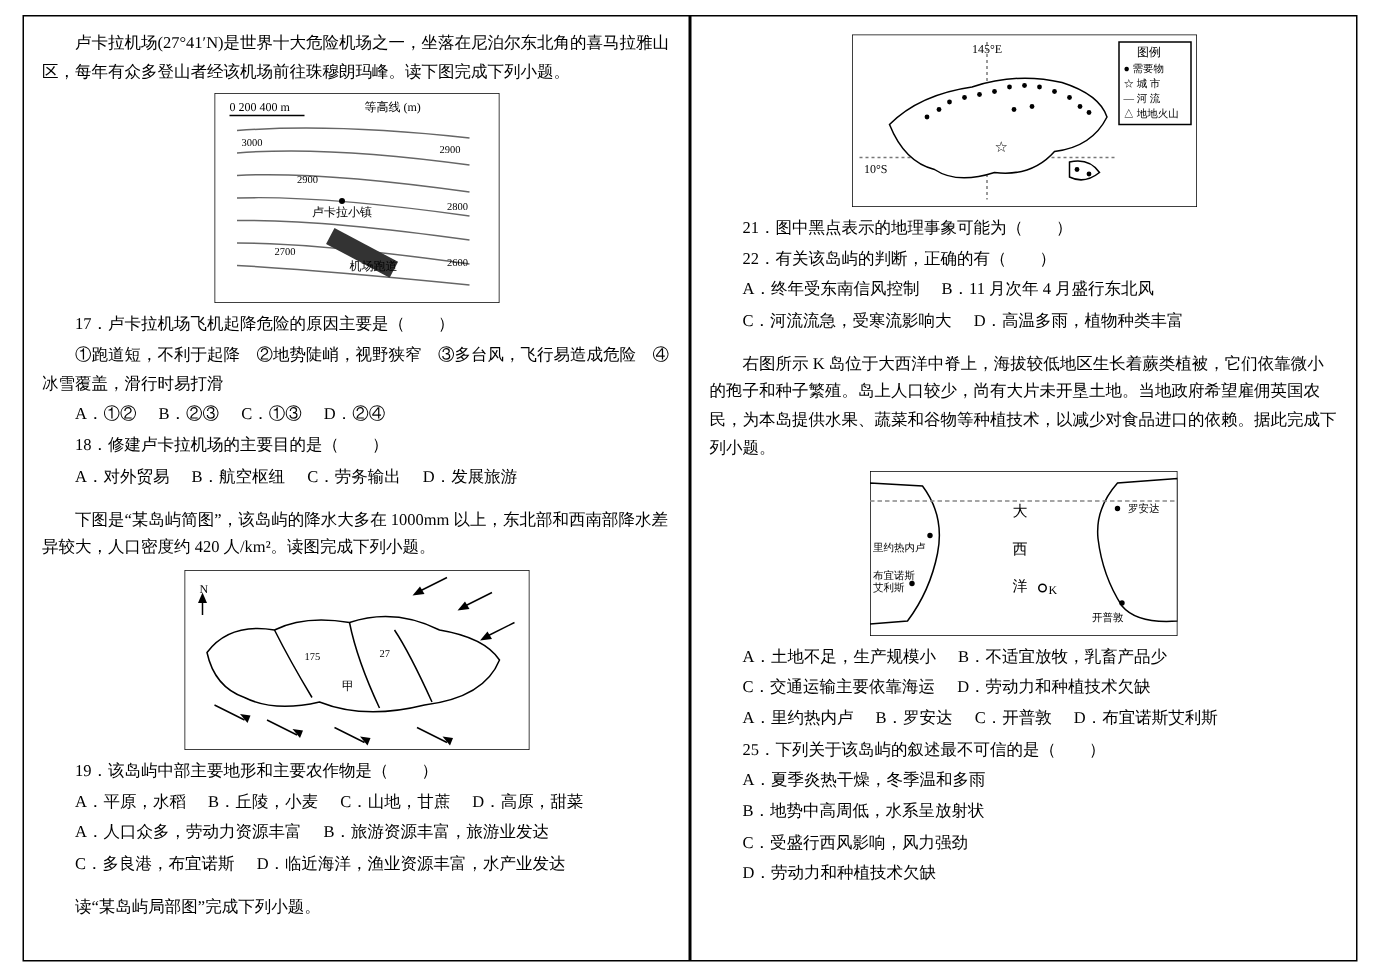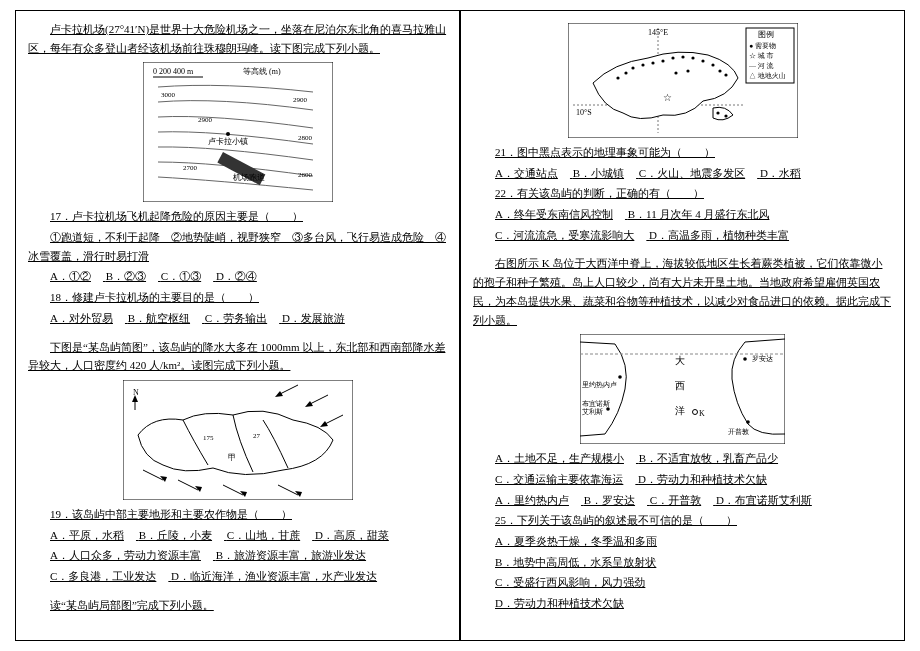--- a/index.html
+++ b/index.html
@@ -13,21 +13,20 @@
       height: 651px;
       overflow: hidden;
     }
     .page {
       display: flex;
       flex-direction: row;
       width: 100%;
       height: 100%;
       padding: 10px 15px;
       gap: 0;
-      text-decoration: underline;
     }
     .col {
       flex: 1;
       border: 1px solid #000;
       padding: 8px 12px;
       overflow: hidden;
       position: relative;
     }
     .col-left, .col-right { display: flex; flex-direction: column; }
     .para { text-indent: 2em; margin: 1px 0; }
@@ -134,21 +133,21 @@
       <span>A．平原，水稻</span>
       <span>B．丘陵，小麦</span>
       <span>C．山地，甘蔗</span>
       <span>D．高原，甜菜</span>
     </p>
     <p class="opts">
       <span>A．人口众多，劳动力资源丰富</span>
       <span>B．旅游资源丰富，旅游业发达</span>
     </p>
     <p class="opts">
-      <span>C．多良港，工业发达</span>
+      <span>C．多良港，布宜诺斯</span>
       <span>D．临近海洋，渔业资源丰富，水产业发达</span>
     </p>
 
     <div class="spacer"></div>
     <p class="para">读“某岛屿局部图”完成下列小题。</p>
   </div>
 
   <div class="col col-right">
     <div class="figure">
       <svg width="230" height="115" viewBox="0 0 230 115">
@@ -187,26 +186,20 @@
         <rect x="178" y="5" width="48" height="55" fill="#fff" stroke="#000"></rect>
         <text x="190" y="14" font-size="8">图例</text>
         <text x="181" y="25" font-size="7">● 需要物</text>
         <text x="181" y="35" font-size="7">☆ 城 市</text>
         <text x="181" y="45" font-size="7">— 河 流</text>
         <text x="181" y="55" font-size="7">△ 地地火山</text>
       </svg>
     </div>
 
     <p class="para">21．图中黑点表示的地理事象可能为（　　）</p>
-    <p class="opts">
-      <span>A．交通站点</span>
-      <span>B．小城镇</span>
-      <span>C．火山、地震多发区</span>
-      <span>D．水稻</span>
-    </p>
     <p class="para">22．有关该岛屿的判断，正确的有（　　）</p>
     <p class="opts">
       <span>A．终年受东南信风控制</span>
       <span>B．11 月次年 4 月盛行东北风</span>
     </p>
     <p class="opts">
       <span>C．河流流急，受寒流影响大</span>
       <span>D．高温多雨，植物种类丰富</span>
     </p>
 

